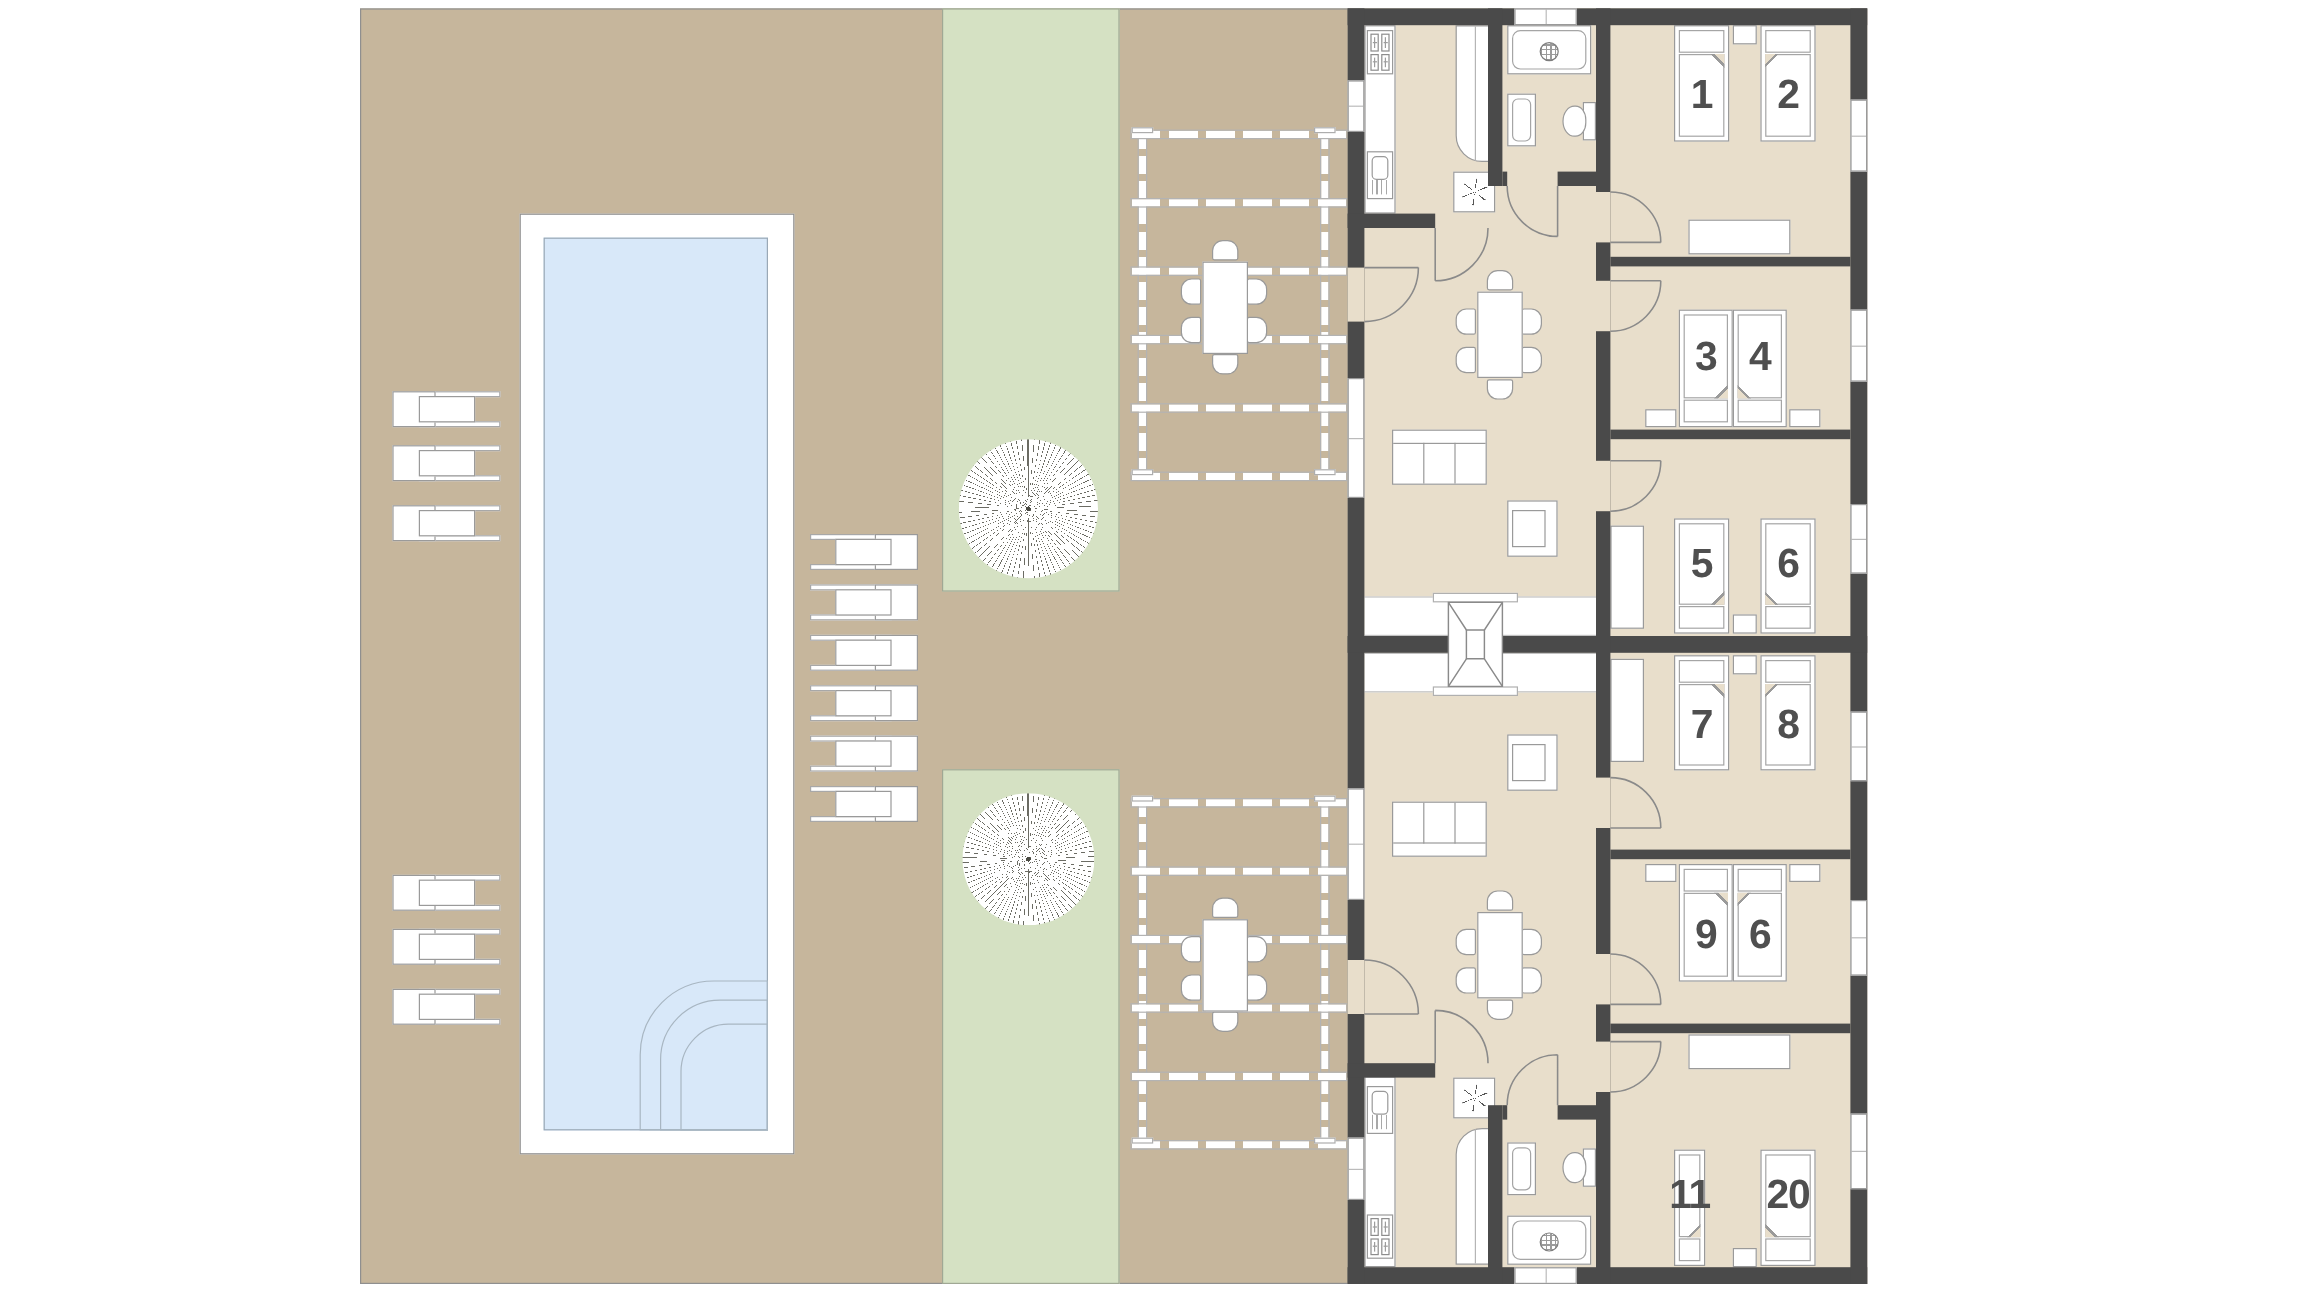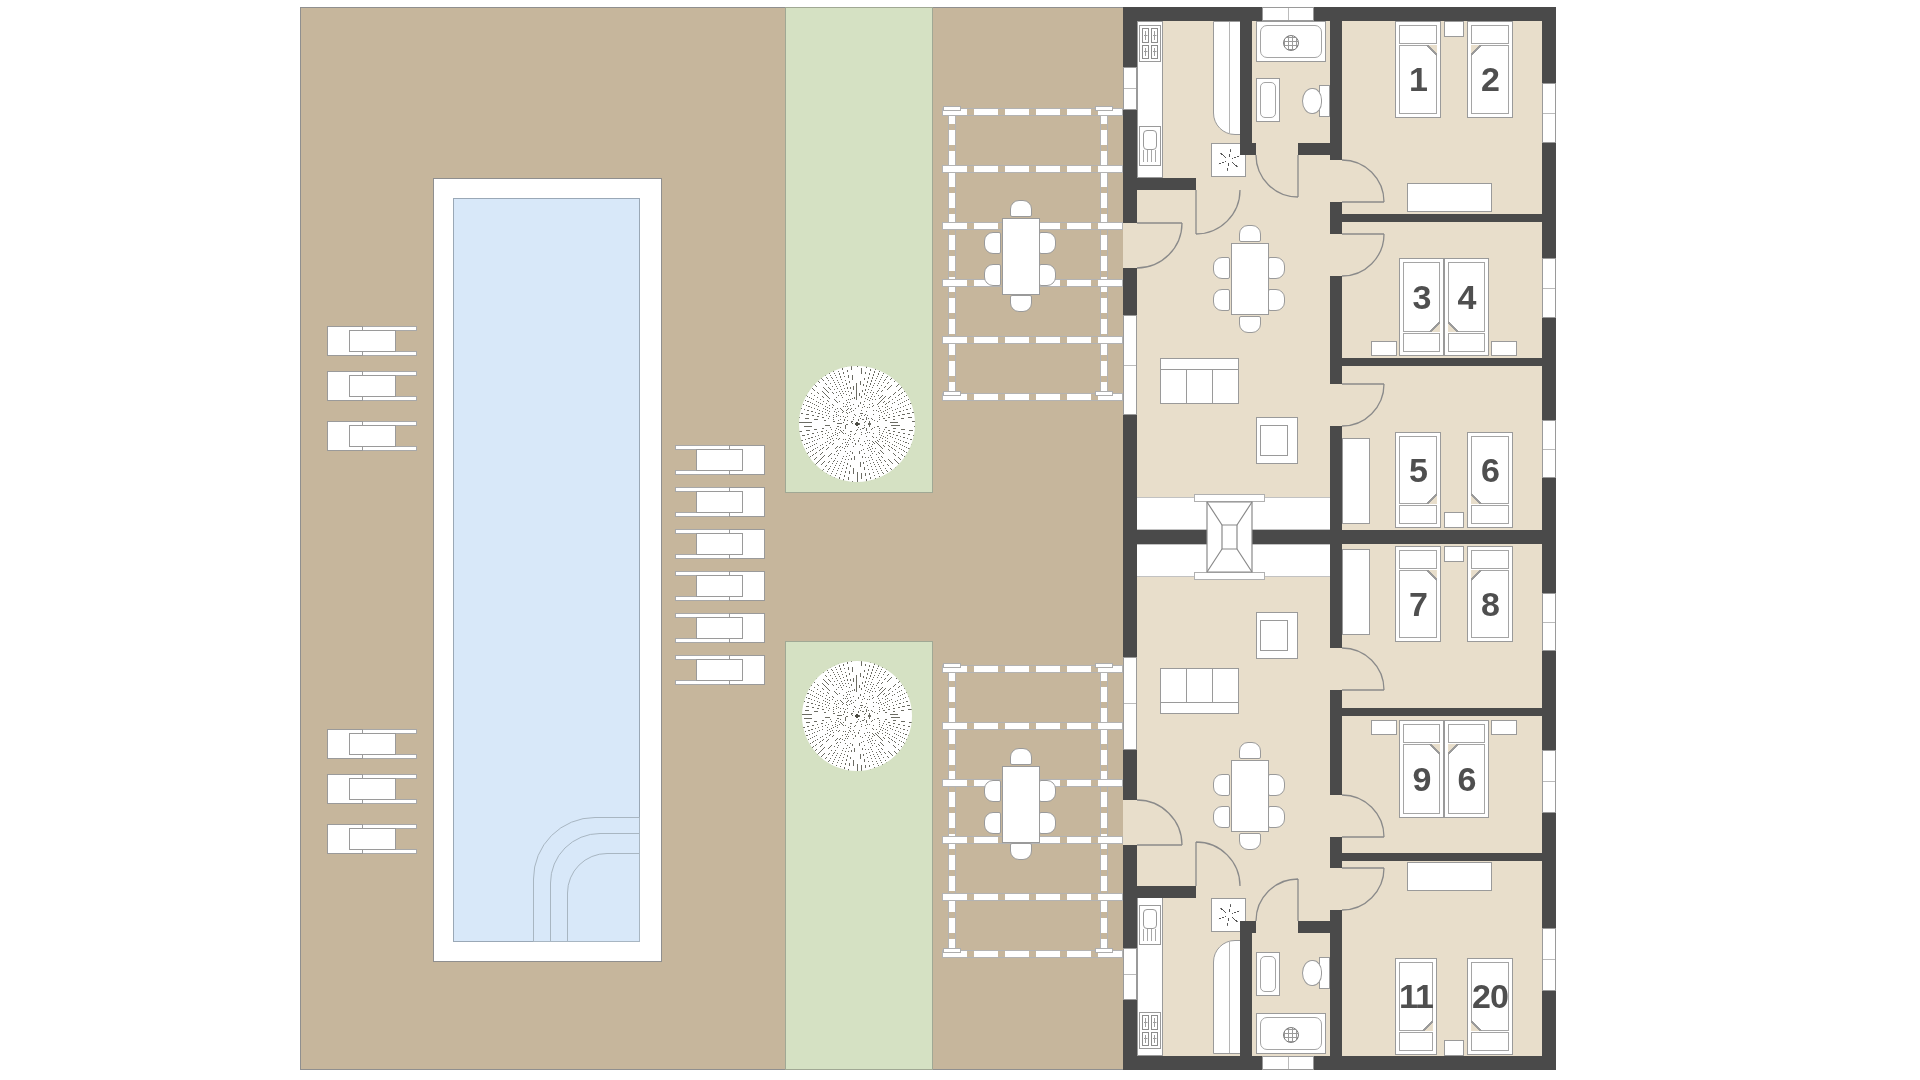--- a/index.html
+++ b/index.html
@@ -393,21 +393,21 @@
     <div class="pillow" style="top:3px"></div>
     <div class="blanket" style="top:23px;bottom:3px">
       <div class="fold f-tl"></div>
       <span class="bednum">6</span>
     </div>
   </div>
   <div class="abs wf" style="left:1371px;top:720px;width:26px;height:15px"></div>
   <div class="abs wf" style="left:1491px;top:720px;width:26px;height:15px"></div>
 
   <div class="abs wf" style="left:1407px;top:862px;width:85px;height:29px"></div>
-  <div class="abs bed" style="left:1395px;top:958px;width:42px;height:97px">
+  <div class="abs bed" style="left:1395px;top:958px;width:26px;height:97px">
     <div class="pillow" style="bottom:3px"></div>
     <div class="blanket" style="top:3px;bottom:23px">
       <div class="fold f-br"></div>
       <span class="bednum">11</span>
     </div>
   </div>
   <div class="abs bed" style="left:1467px;top:958px;width:46px;height:97px">
     <div class="pillow" style="bottom:3px"></div>
     <div class="blanket" style="top:3px;bottom:23px">
       <div class="fold f-bl"></div>

